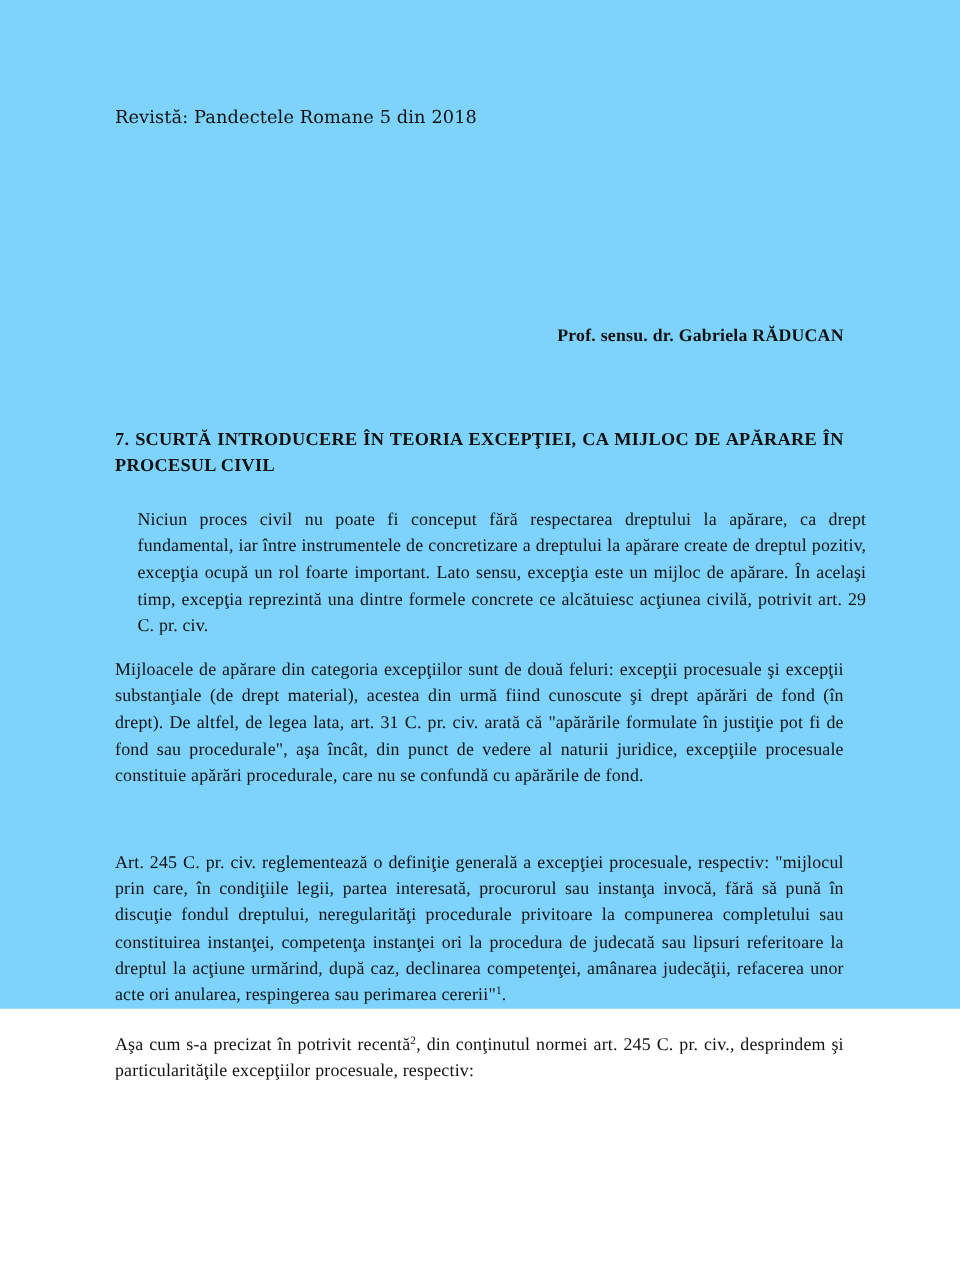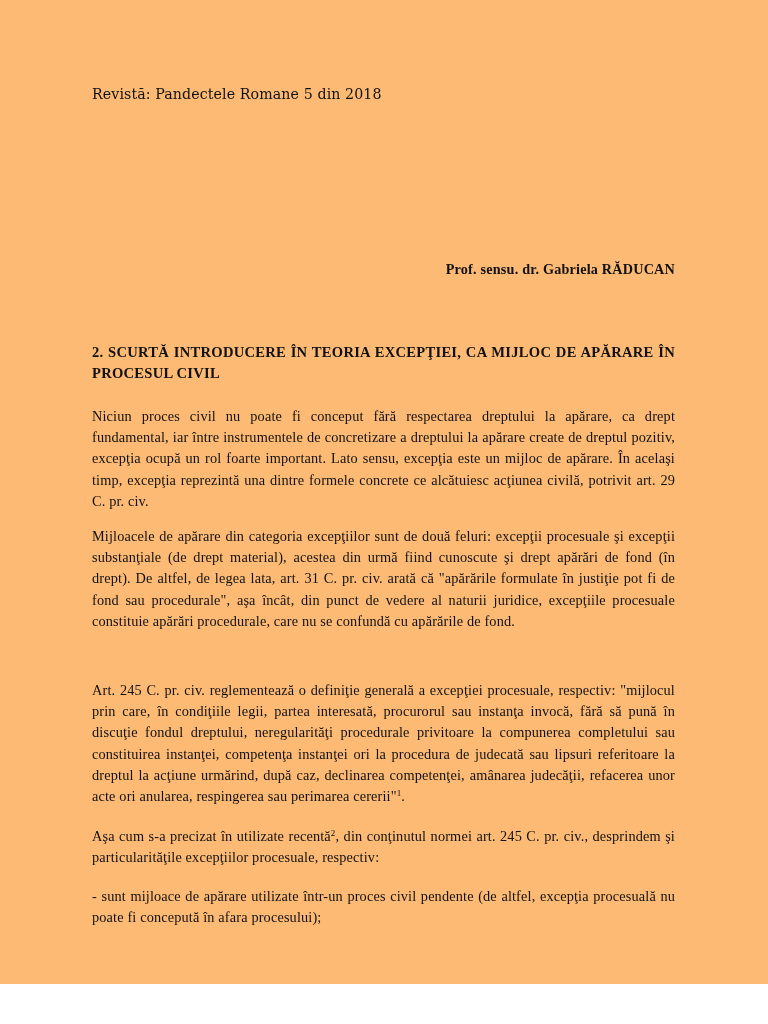--- a/index.html
+++ b/index.html
@@ -13,22 +13,22 @@
       overflow: hidden;
       position: relative;
       color: #111111;
       font-family: "DejaVu Serif", "Liberation Serif", serif;
     }
     .page {
       position: absolute;
       left: 0;
       top: 0;
       width: 768px;
-      height: 984px;
-      background: #fdba74;
+      height: 807px;
+      background: #7dd3fc;
     }
     .journal {
       position: absolute;
       left: 92px;
       top: 86px;
       font-size: 14.2px;
       letter-spacing: 0.1px;
       white-space: nowrap;
     }
     .title {
@@ -71,52 +71,49 @@
       position: absolute;
       left: 92px;
       width: 583px;
       font-size: 14.3px;
       line-height: 21.2px;
       text-align: justify;
       text-align-last: left;
       font-family: "Liberation Serif", "DejaVu Serif", serif;
       letter-spacing: 0.15px;
     }
-    .p1 { top: 406px; }
+    .p1 { top: 406px; margin-left: 18px; }
     .p2 { top: 526px; font-family: Liberation Serif, serif; }
     .p3 { top: 680px; }
     .p4 { top: 826px; }
     .p5 { top: 886px; }
     sup {
       font-size: 9px;
       line-height: 0;
       vertical-align: 5px;
     }
   </style>
 </head>
 <body>
 
 <div class="page">
 
   <div class="journal">Revistă: Pandectele Romane 5 din 2018</div>
 
 
   <div class="author">Prof. sensu. dr. Gabriela RĂDUCAN</div>
 
-  <div class="section-heading">2. SCURTĂ INTRODUCERE ÎN TEORIA EXCEPŢIEI, CA MIJLOC DE APĂRARE ÎN PROCESUL CIVIL</div>
+  <div class="section-heading">7. SCURTĂ INTRODUCERE ÎN TEORIA EXCEPŢIEI, CA MIJLOC DE APĂRARE ÎN PROCESUL CIVIL</div>
 
   <div class="para p1">
     <span>Niciun proces civil nu poate fi conceput fără respectarea dreptului la apărare, ca drept fundamental, iar între instrumentele de concretizare a dreptului la apărare create de dreptul pozitiv, excepţia ocupă un rol foarte important. Lato sensu, excepţia este un mijloc de apărare. În acelaşi timp, excepţia reprezintă una dintre formele concrete ce alcătuiesc acţiunea civilă, potrivit art. 29 C. pr. civ.</span>
   </div>
 
   <div class="para p2">
     <span>Mijloacele de apărare din categoria excepţiilor sunt de două feluri: excepţii procesuale şi excepţii substanţiale (de drept material), acestea din urmă fiind cunoscute şi drept apărări de fond (în drept). De altfel, de legea lata, art. 31 C. pr. civ. arată că "apărările formulate în justiţie pot fi de fond sau procedurale", aşa încât, din punct de vedere al naturii juridice, excepţiile procesuale constituie apărări procedurale, care nu se confundă cu apărările de fond.</span>
   </div>
 
   <div class="para p3"><span>Art. 245 C. pr. civ. reglementează o definiţie generală a excepţiei procesuale, respectiv: "mijlocul prin care, în condiţiile legii, partea interesată, procurorul sau instanţa invocă, fără să pună în discuţie fondul dreptului, neregularităţi procedurale privitoare la compunerea completului sau constituirea instanţei, competenţa instanţei ori la procedura de judecată sau lipsuri referitoare la dreptul la acţiune urmărind, după caz, declinarea competenţei, amânarea judecăţii, refacerea unor acte ori anularea, respingerea sau perimarea cererii"</span><sup>1</sup><span>.</span></div>
 
-  <div class="para p4"><span>Aşa cum s-a precizat în utilizate recentă</span><sup>2</sup><span>, din conţinutul normei art. 245 C. pr. civ., desprindem şi particularităţile excepţiilor procesuale, respectiv:</span></div>
+  <div class="para p4"><span>Aşa cum s-a precizat în potrivit recentă</span><sup>2</sup><span>, din conţinutul normei art. 245 C. pr. civ., desprindem şi particularităţile excepţiilor procesuale, respectiv:</span></div>
 
-  <div class="para p5">
-    <span>- sunt mijloace de apărare utilizate într-un proces civil pendente (de altfel, excepţia procesuală nu poate fi concepută în afara procesului);</span>
-  </div>
 
 </div>
 
 </body></html>

